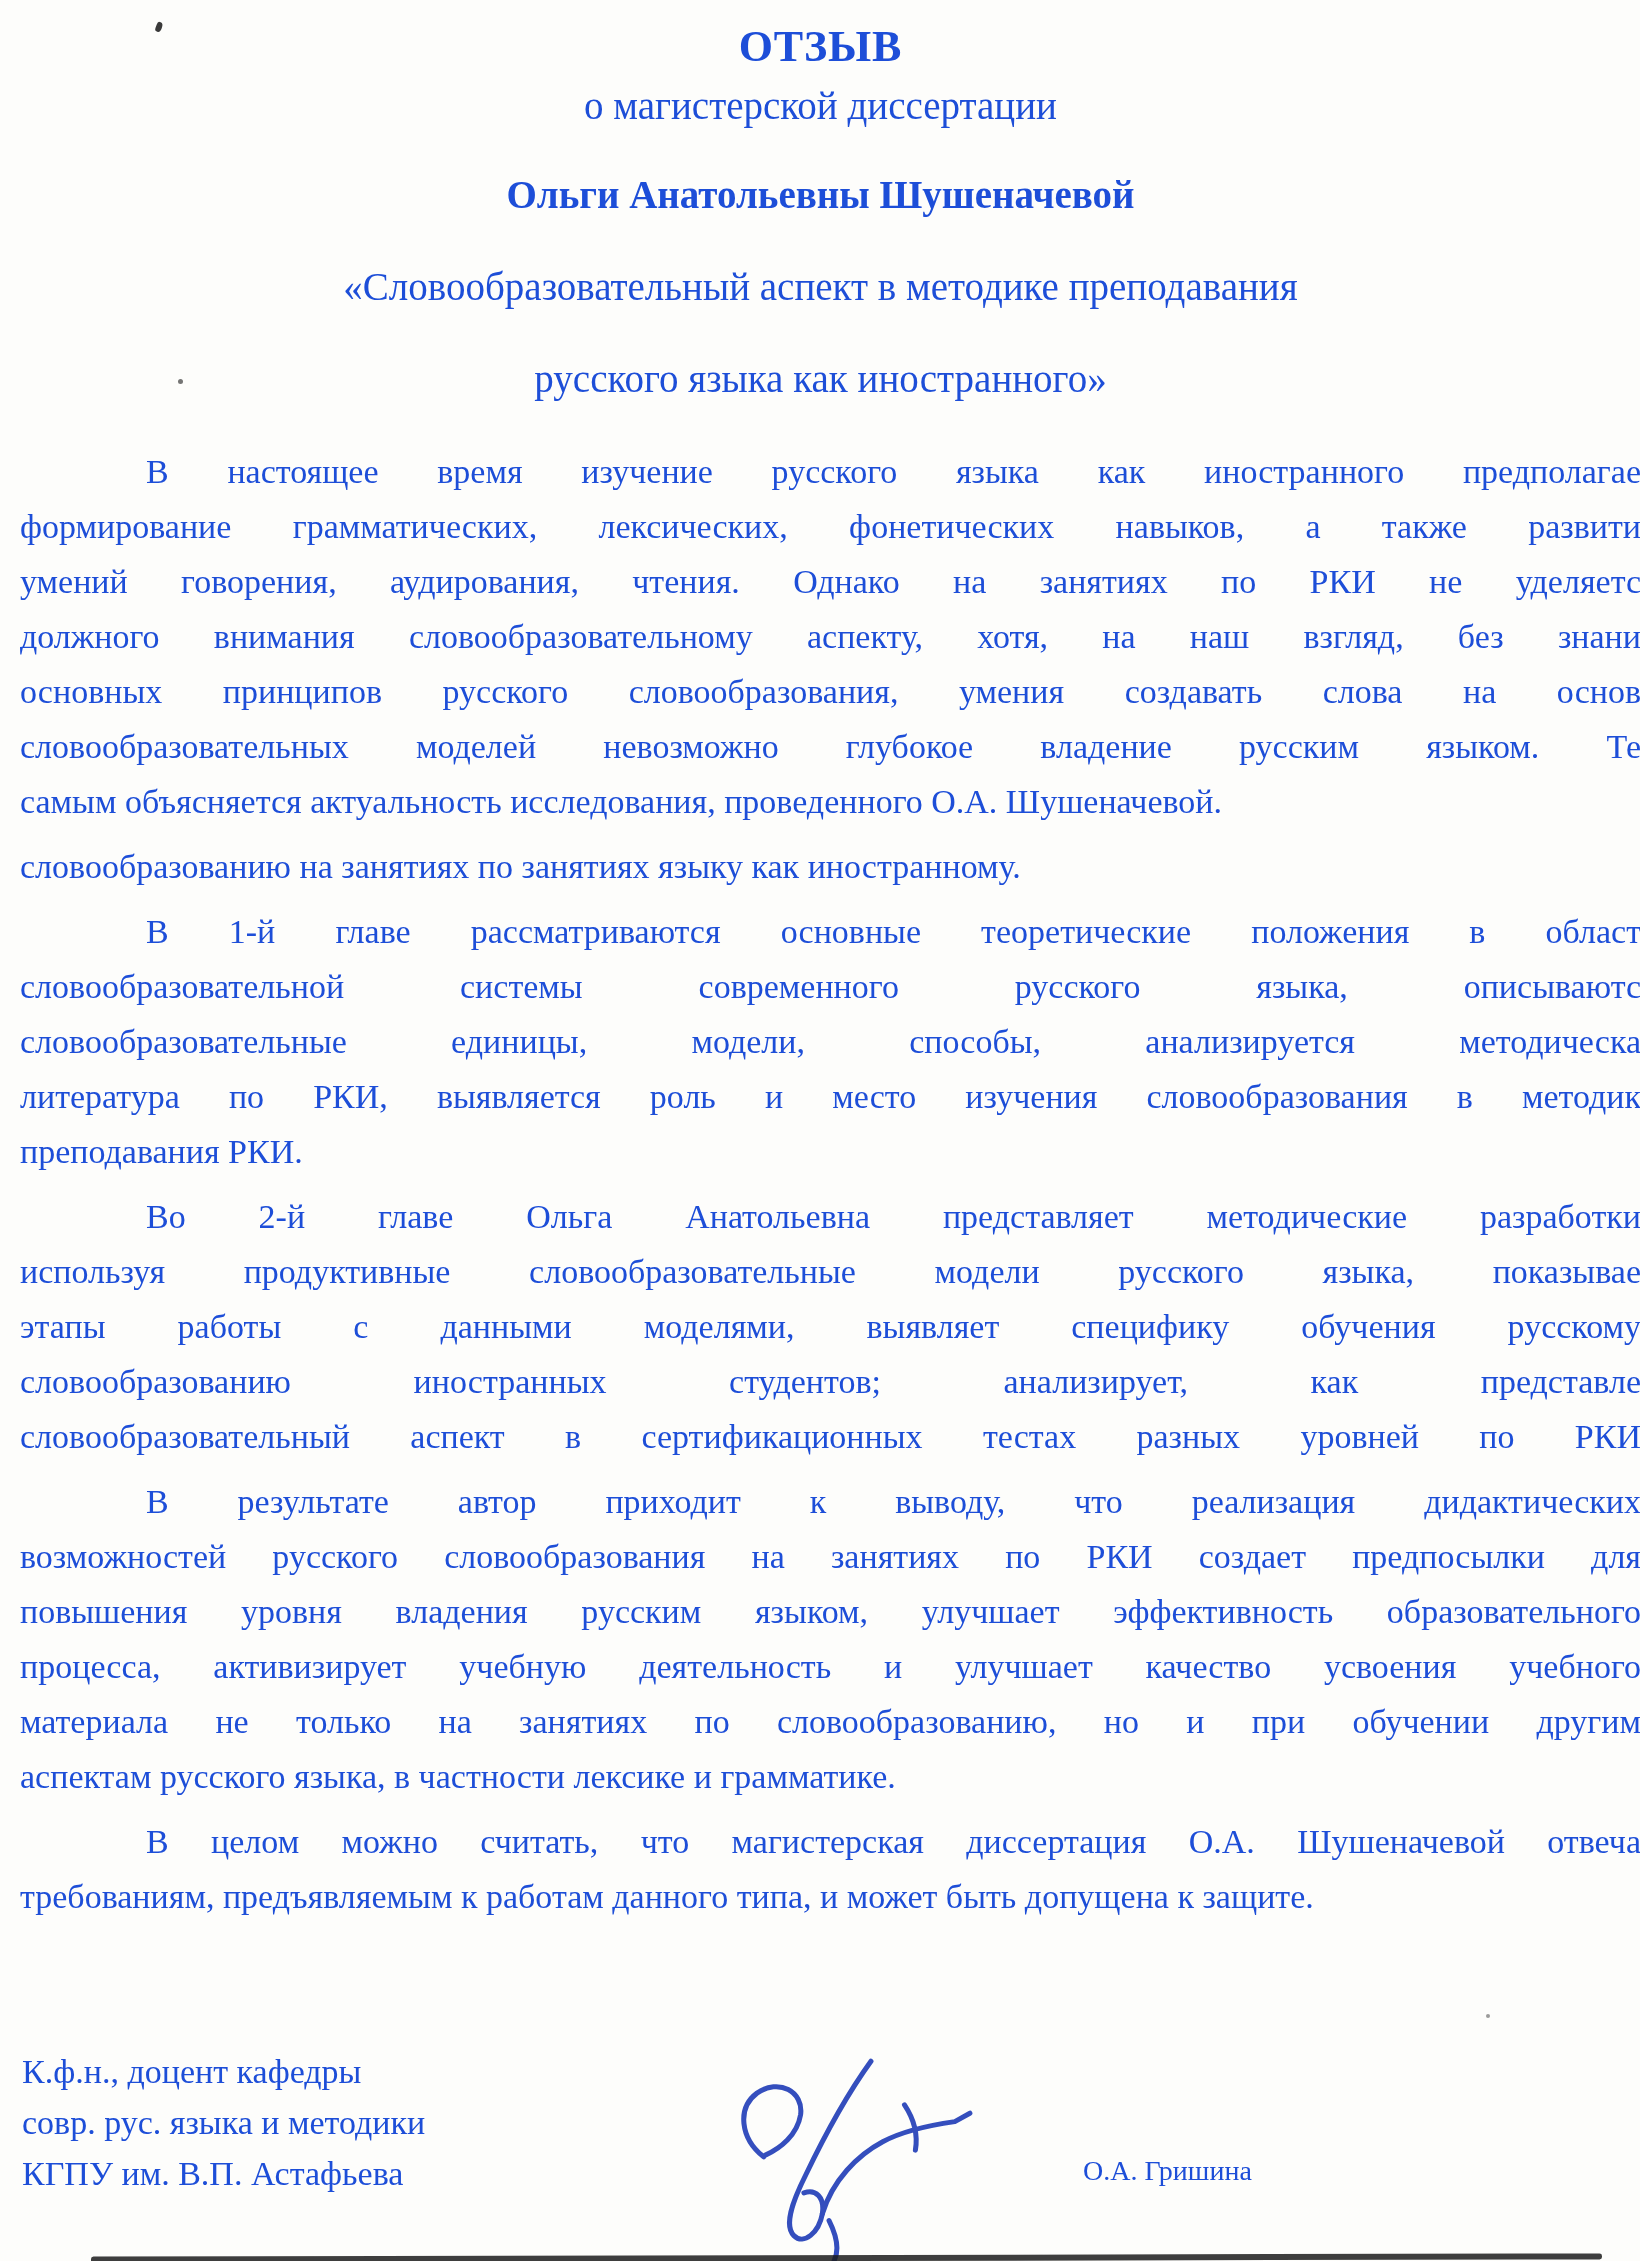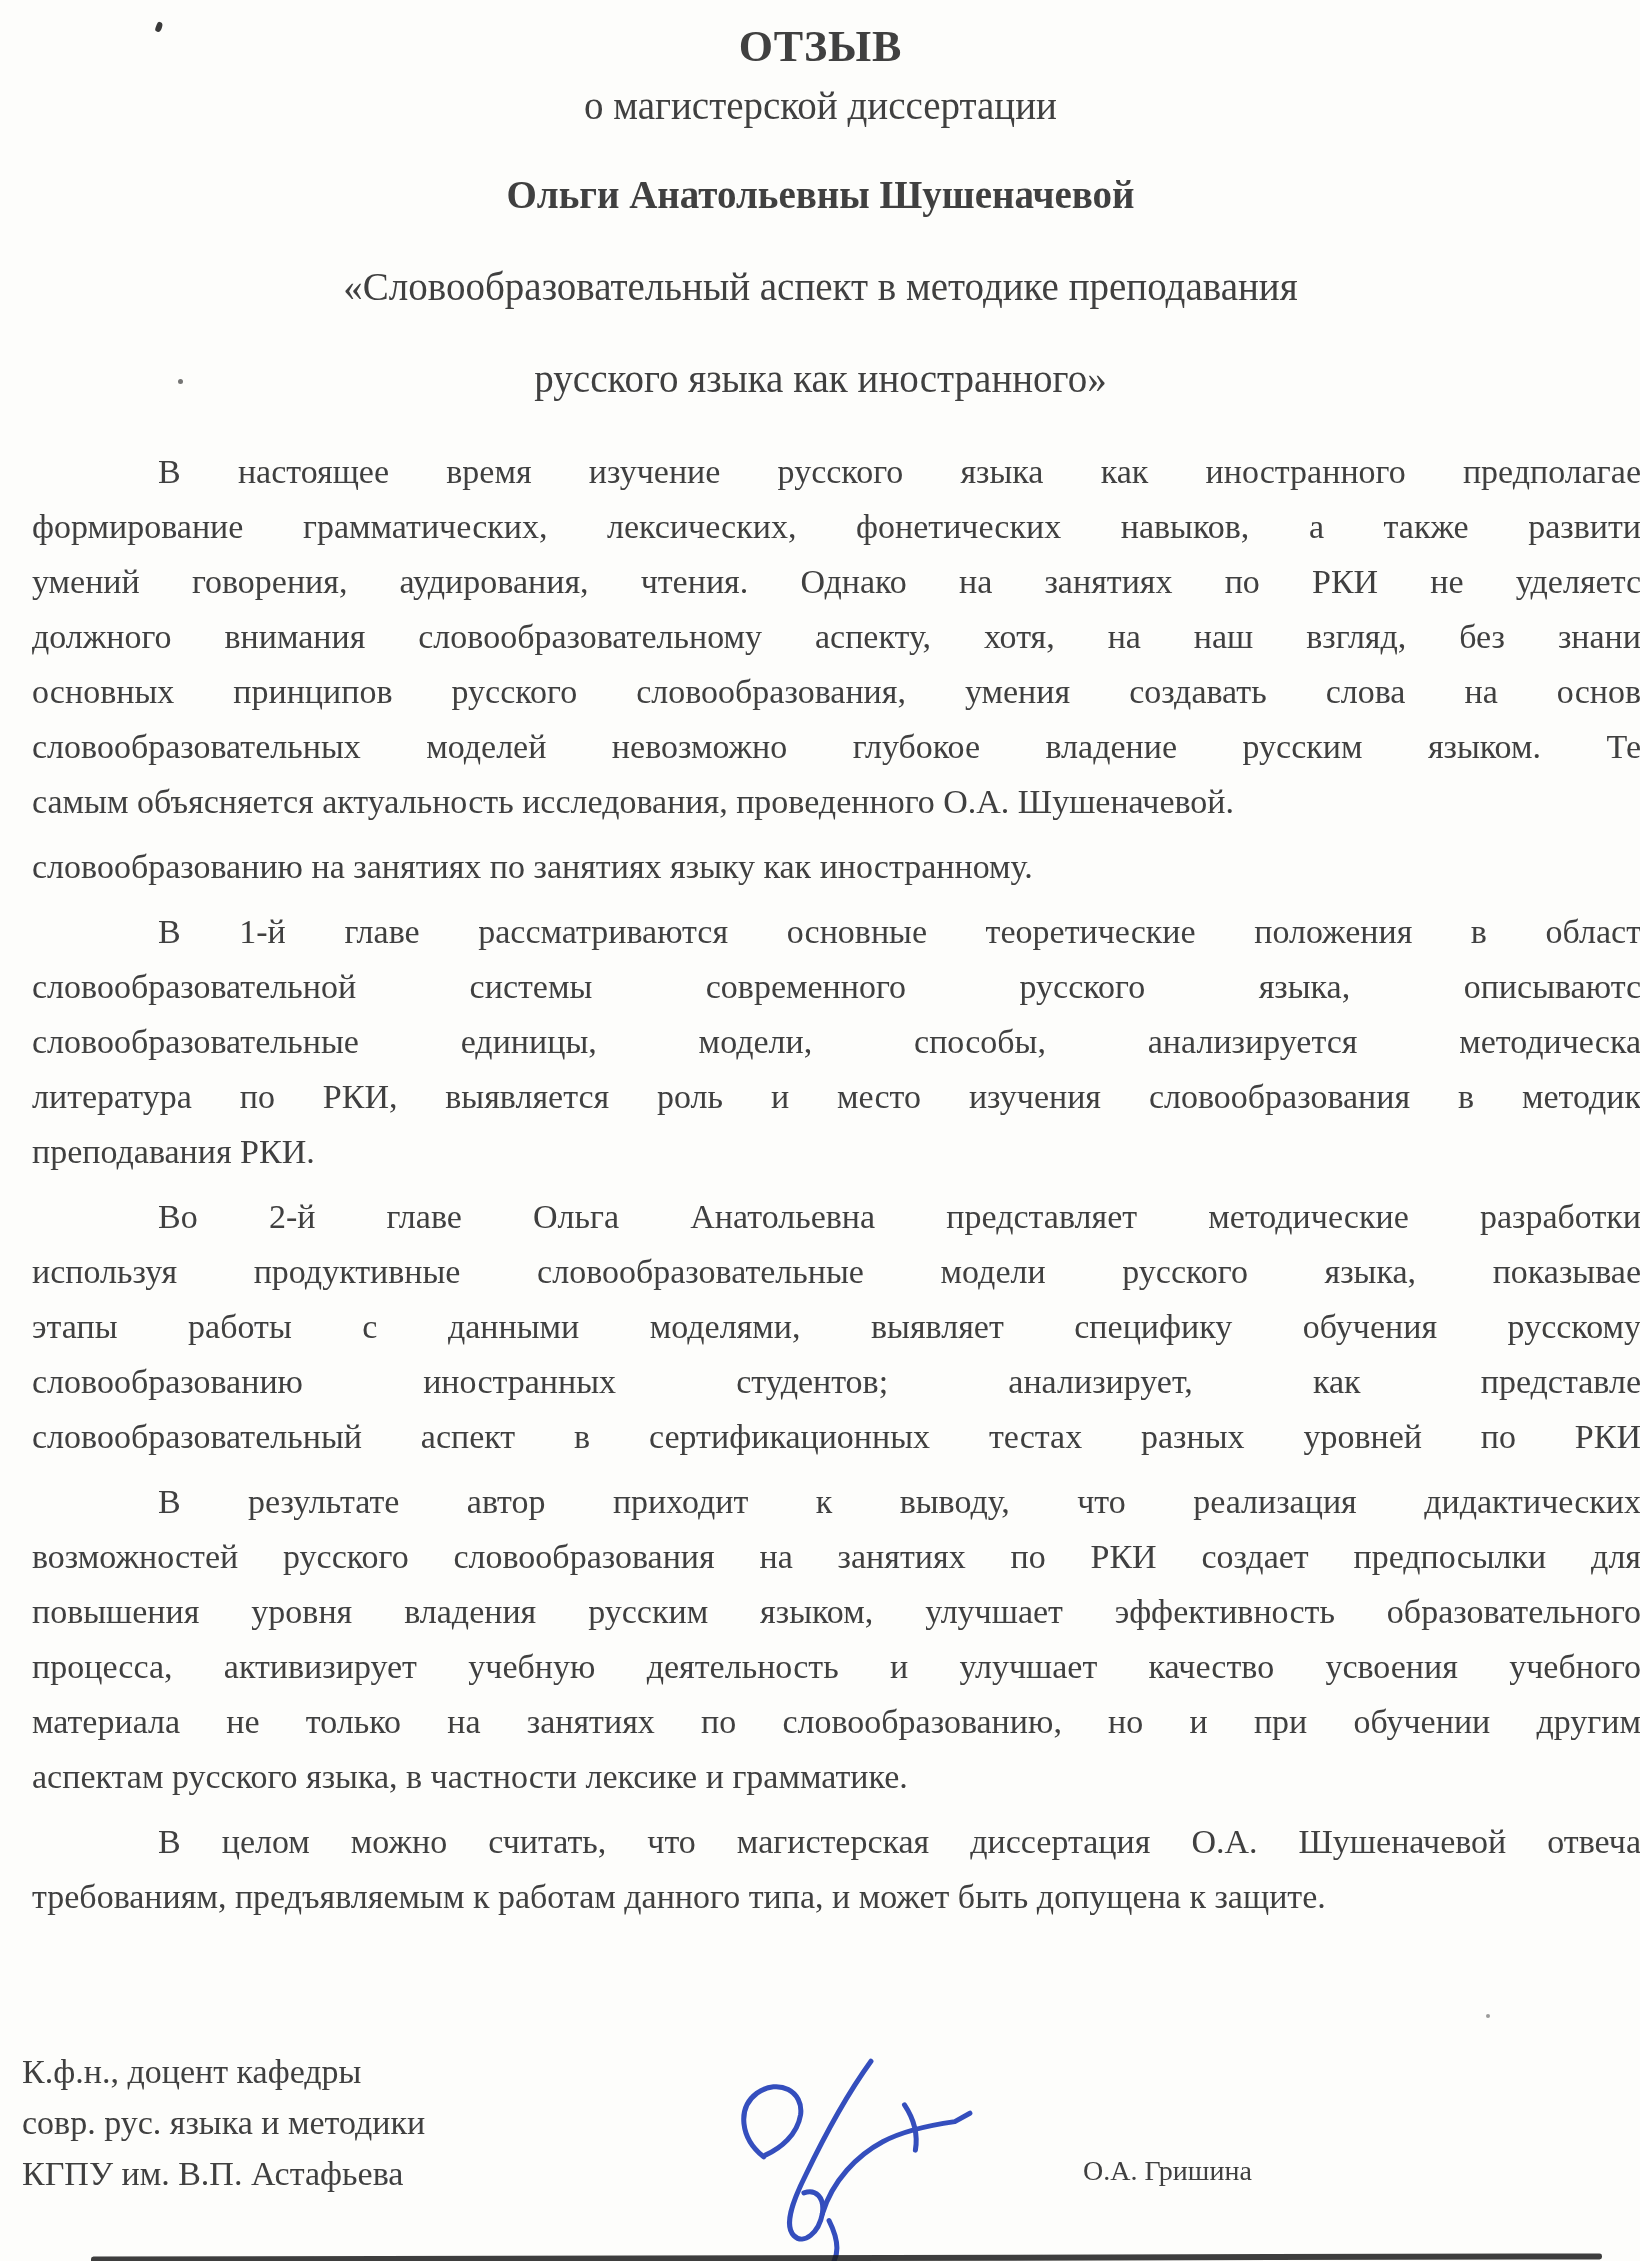--- a/index.html
+++ b/index.html
@@ -1,21 +1,21 @@
 <!DOCTYPE html>
 <html style="font-size:13.4px"><head>
 <meta charset="utf-8">
 <style>
   html, body { margin: 0; padding: 0; background: #ffffff; }
   .page {
     position: relative;
     width: 1641px;
     height: 2261px;
     background: #fdfdfb;
-    color: #404040;
+    color: #1d4ed8;
     font-family: "Liberation Serif", serif;
     overflow: hidden;
   }
   header { text-align: center; }
   .doc-title {
     margin: 22px 0 0 0;
     font-size: 44px;
     line-height: 50px;
     font-weight: bold;
     letter-spacing: 0.8px;
@@ -31,21 +31,21 @@
     line-height: 47px;
     font-weight: bold;
   }
   .thesis-line {
     margin-top: 45px;
     font-size: 39px;
     line-height: 47px;
   }
   .doc-body {
     margin-top: 42px;
-    padding-left: 32px;
+    padding-left: 20px;
     padding-right: 0;
     font-size: 34px;
     line-height: 55px;
   }
   .paragraph { margin: 0 0 10px 0; }
   .line {
     text-align: justify;
     text-align-last: justify;
     white-space: normal;
   }

